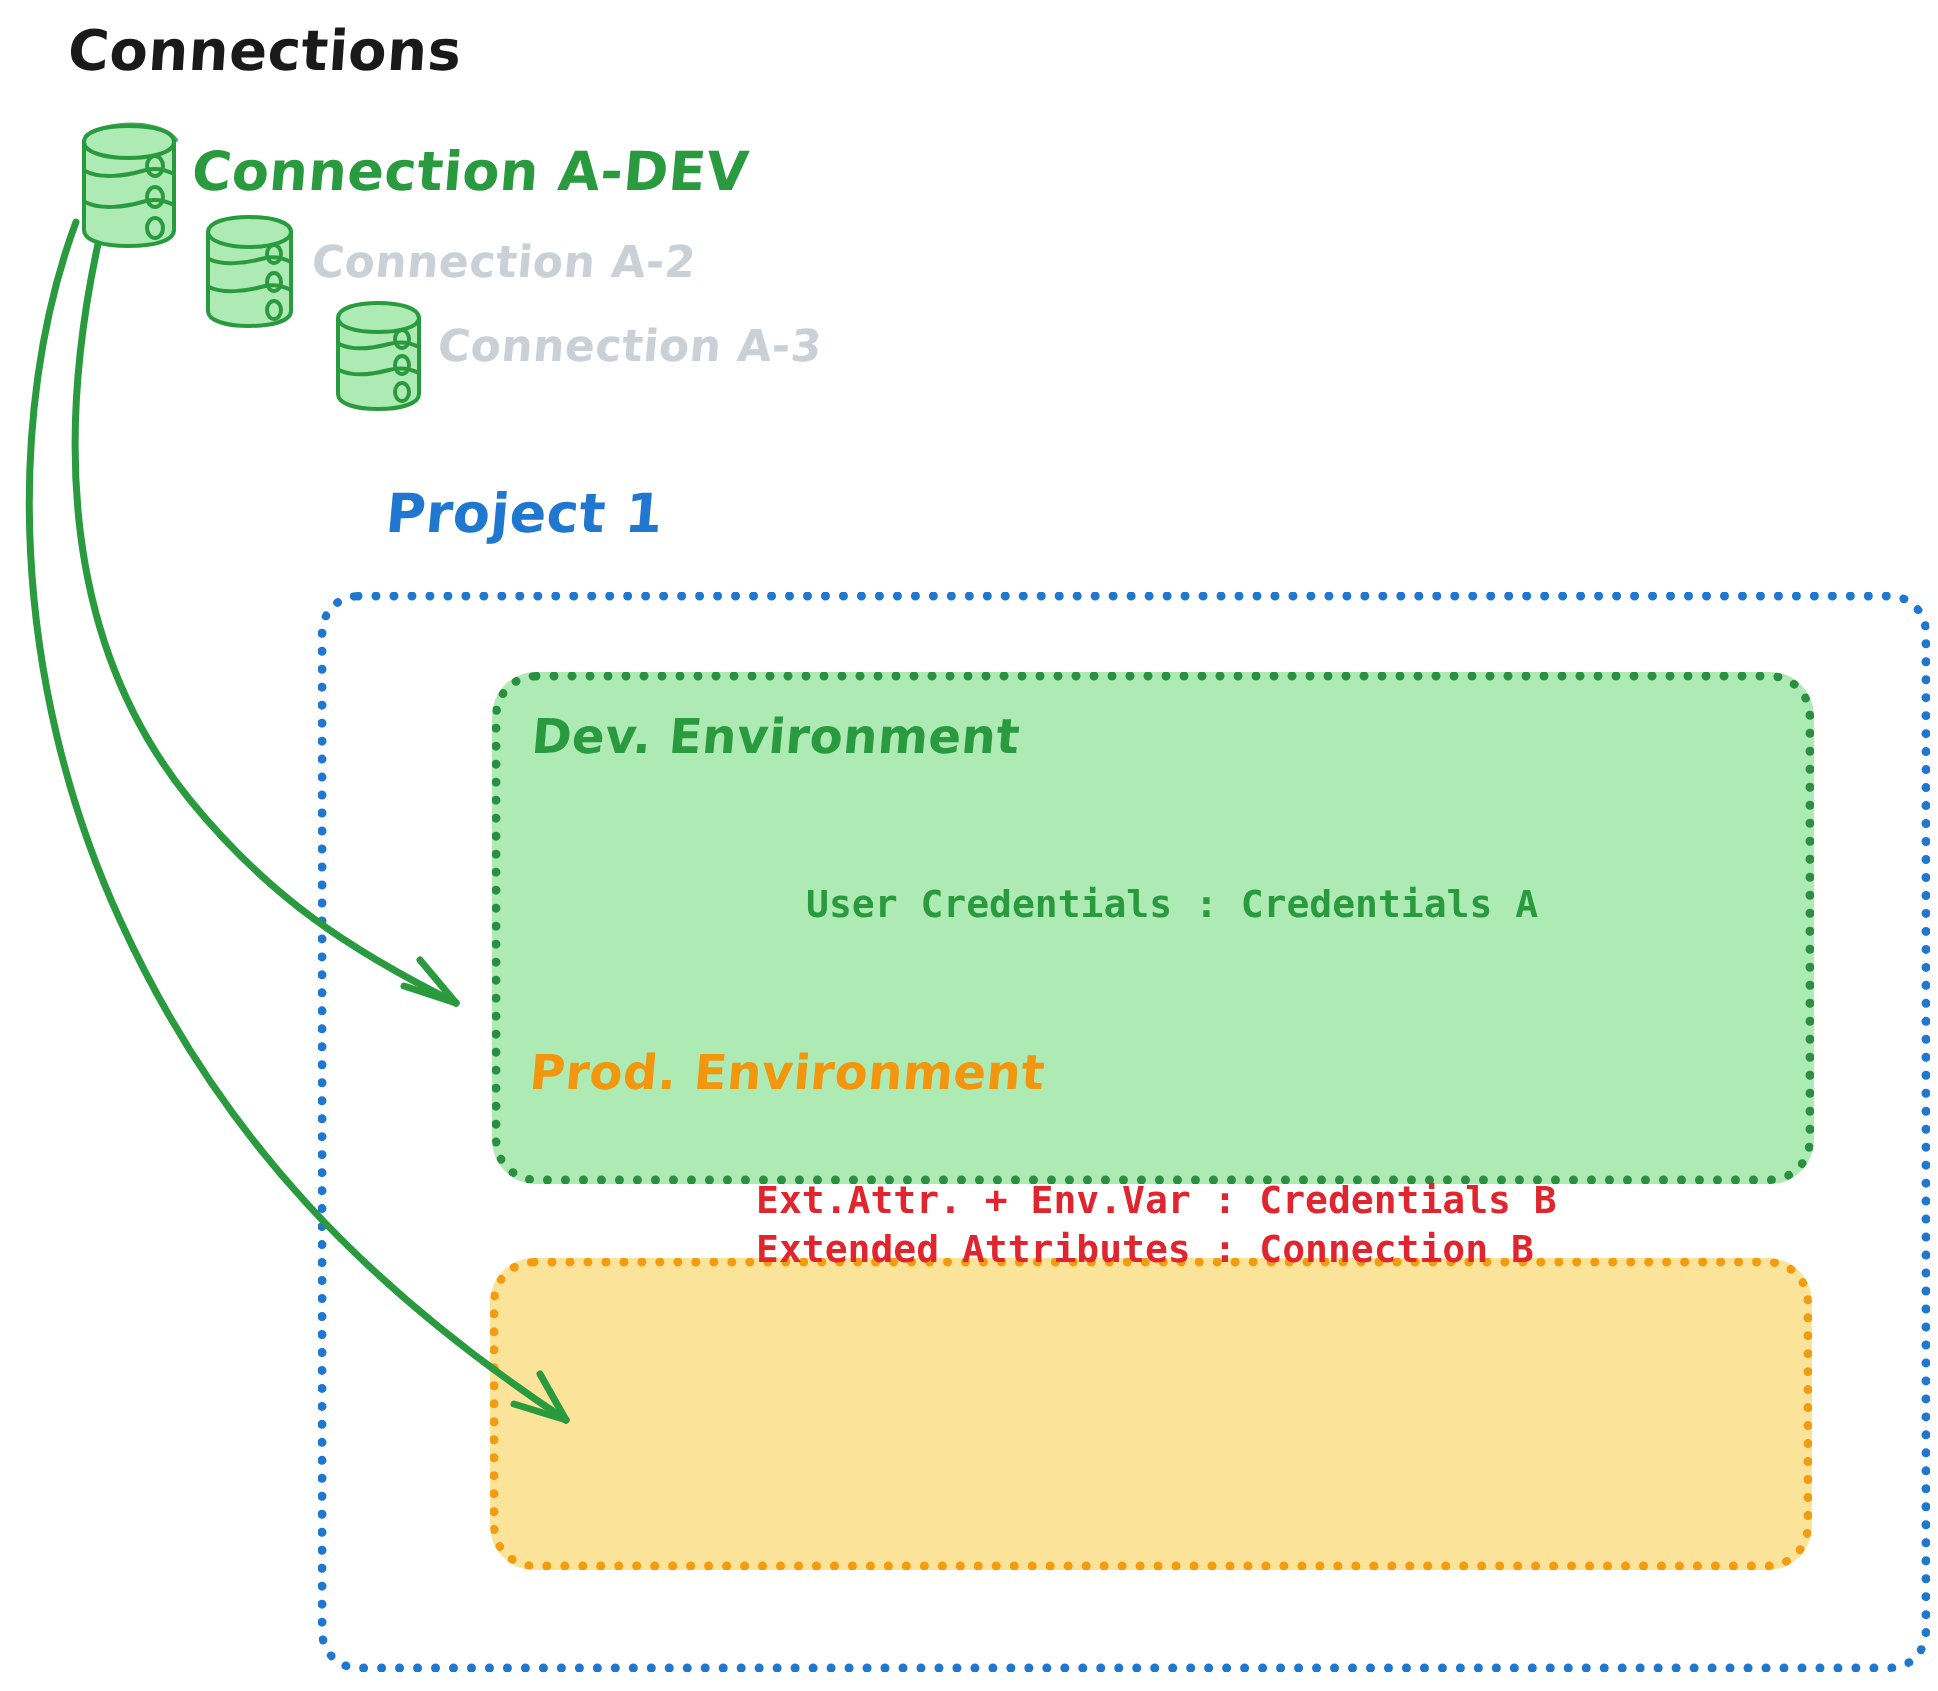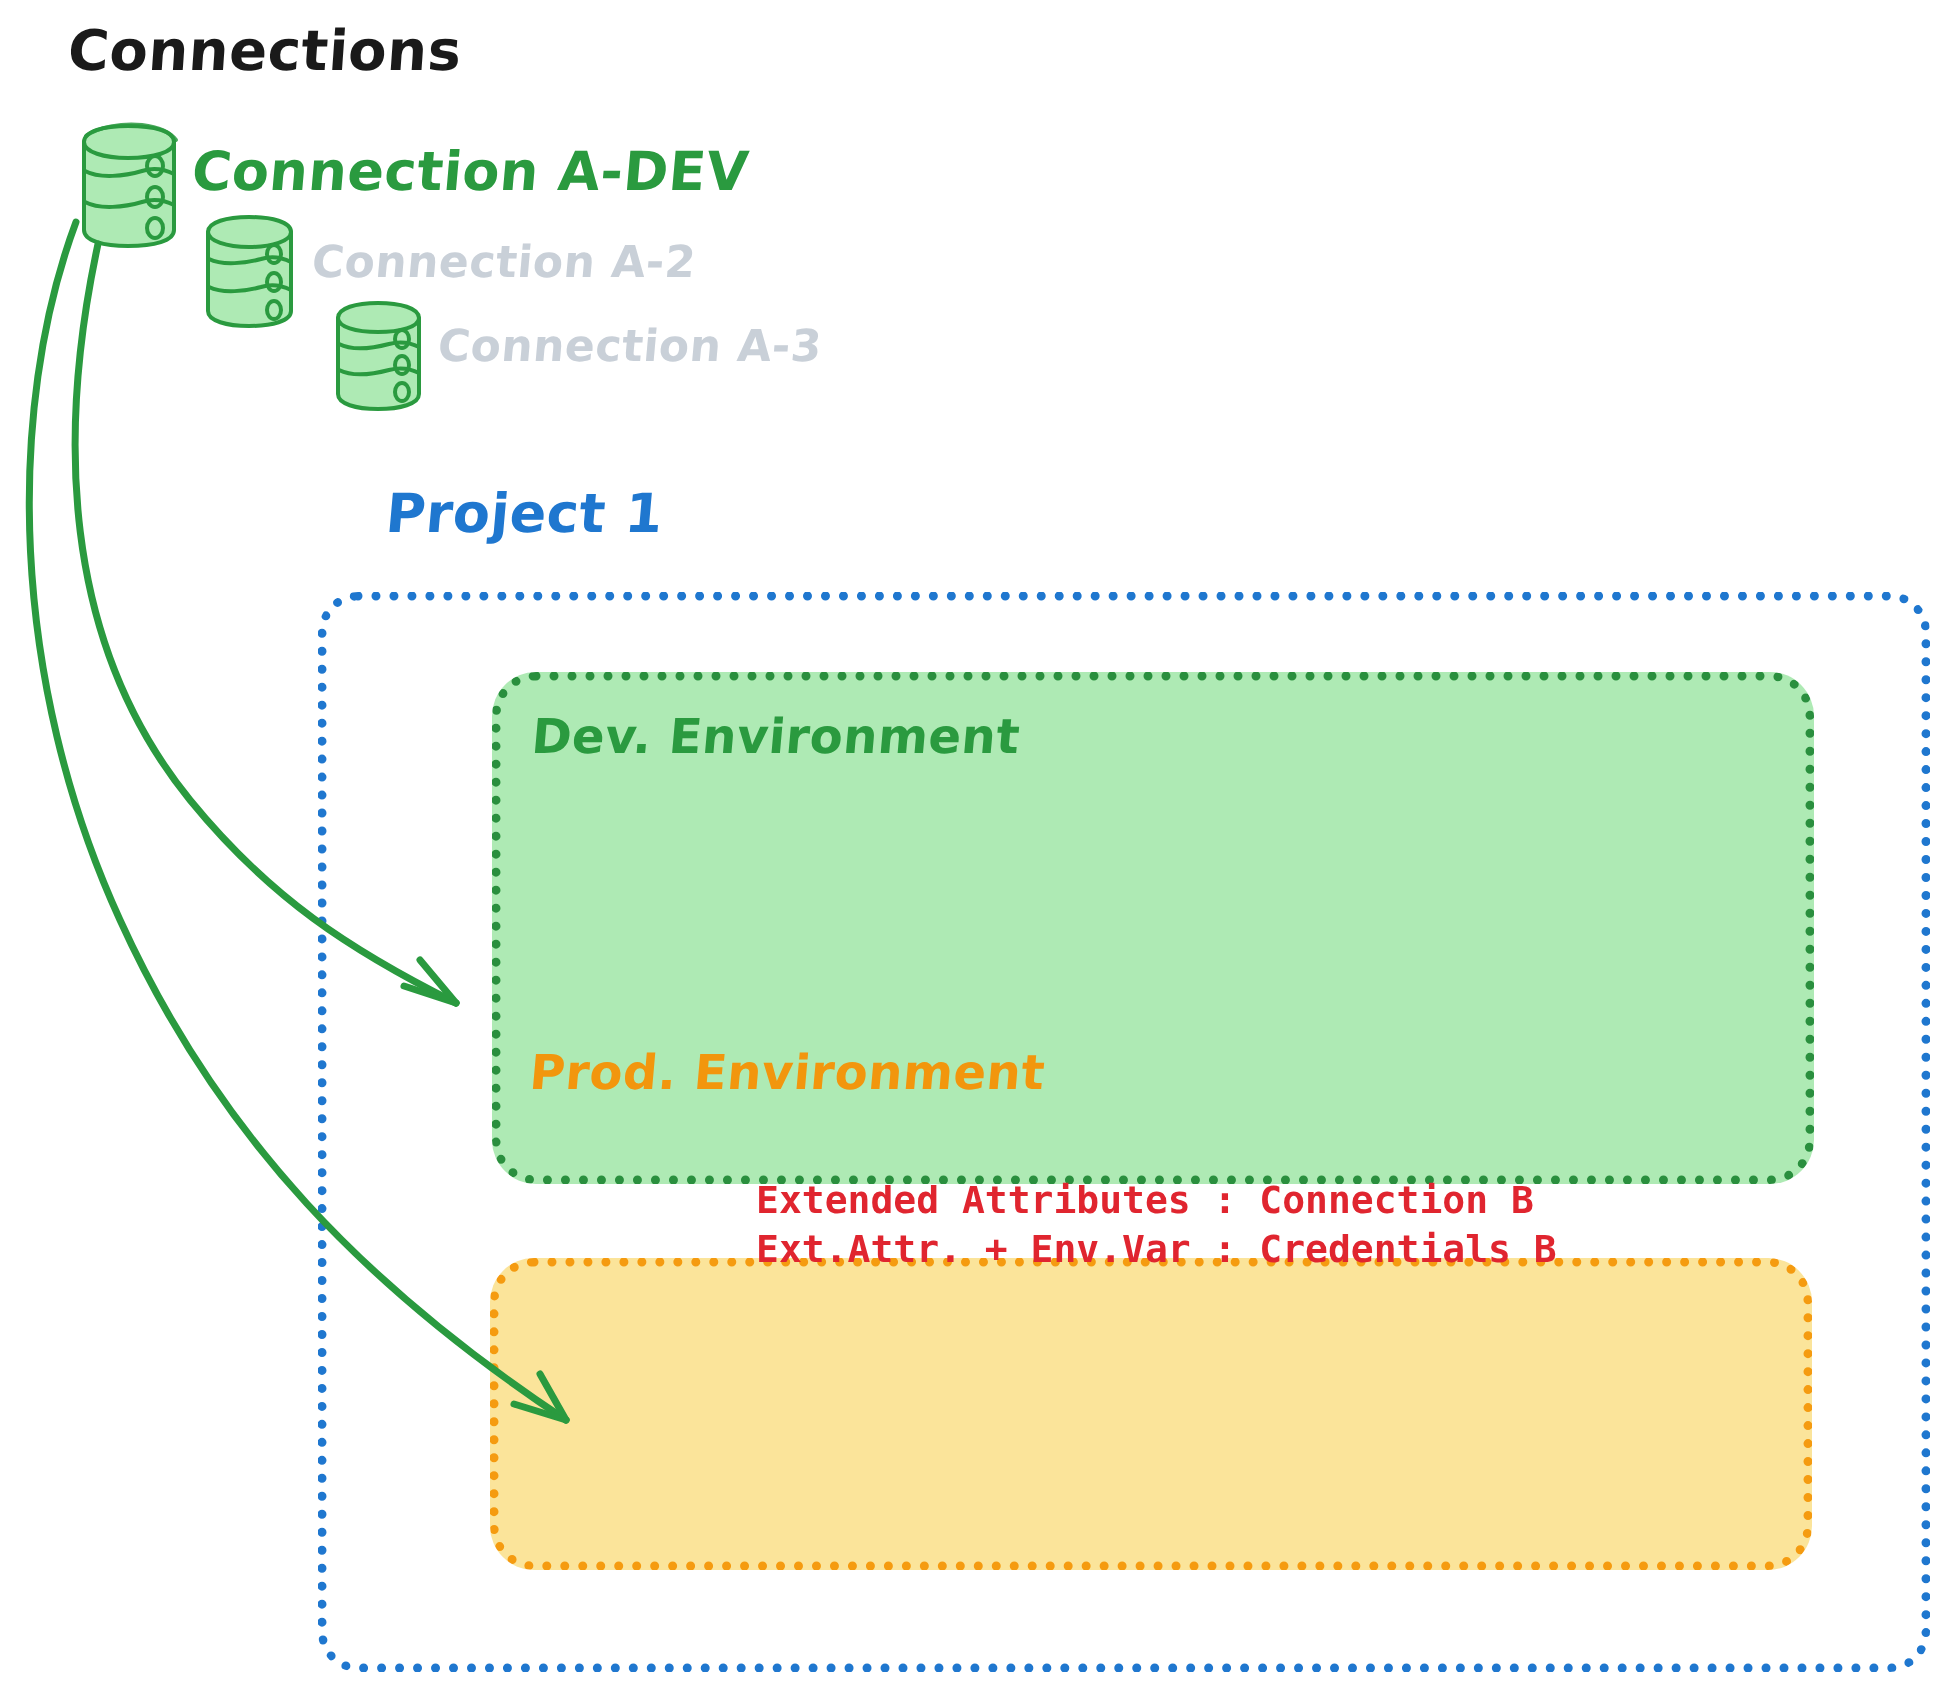--- a/index.html
+++ b/index.html
@@ -153,26 +153,27 @@
   <div id="title-project" class="hand">Project 1</div>
 
   <div id="project-box" class="dotbox"></div>
 
   <div id="dev-box" class="dotbox"></div>
 
   <div id="prod-box" class="dotbox"></div>
 
   <div id="dev-title" class="hand">Dev. Environment</div>
 
+  <div id="dev-cred" class="mono">User Credentials : Credentials A</div>
 
   <div id="prod-title" class="hand">Prod. Environment</div>
 
   <div id="prod-lines" class="mono">
+    <div>Ext.Attr. + Env.Var : Credentials B</div>
     <div>Extended Attributes : Connection B</div>
-    <div>Ext.Attr. + Env.Var : Credentials B</div>
   </div>
 
   <svg id="arrows" viewBox="0 0 1938 1691">
 
     <g>
       <path d="M80 198 C14 330, 0 520, 40 690 C95 905, 260 1060, 455 1150" fill="none" stroke="#2a9a3f" stroke-width="7" stroke-linecap="round" opacity="0"></path>
       <path d="M78 200 C8 360, -6 560, 60 740 C150 980, 330 1140, 470 1210" fill="none" stroke="#2a9a3f" stroke-width="7" stroke-linecap="round" opacity="0"></path>
 
       <path d="M98 244 C58 430, 60 640, 190 800 C270 898, 350 950, 456 1003" fill="none" stroke="#2a9a3f" stroke-width="7" stroke-linecap="round"></path>
       <path d="M456 1003 L404 986" fill="none" stroke="#2a9a3f" stroke-width="7" stroke-linecap="round"></path>

